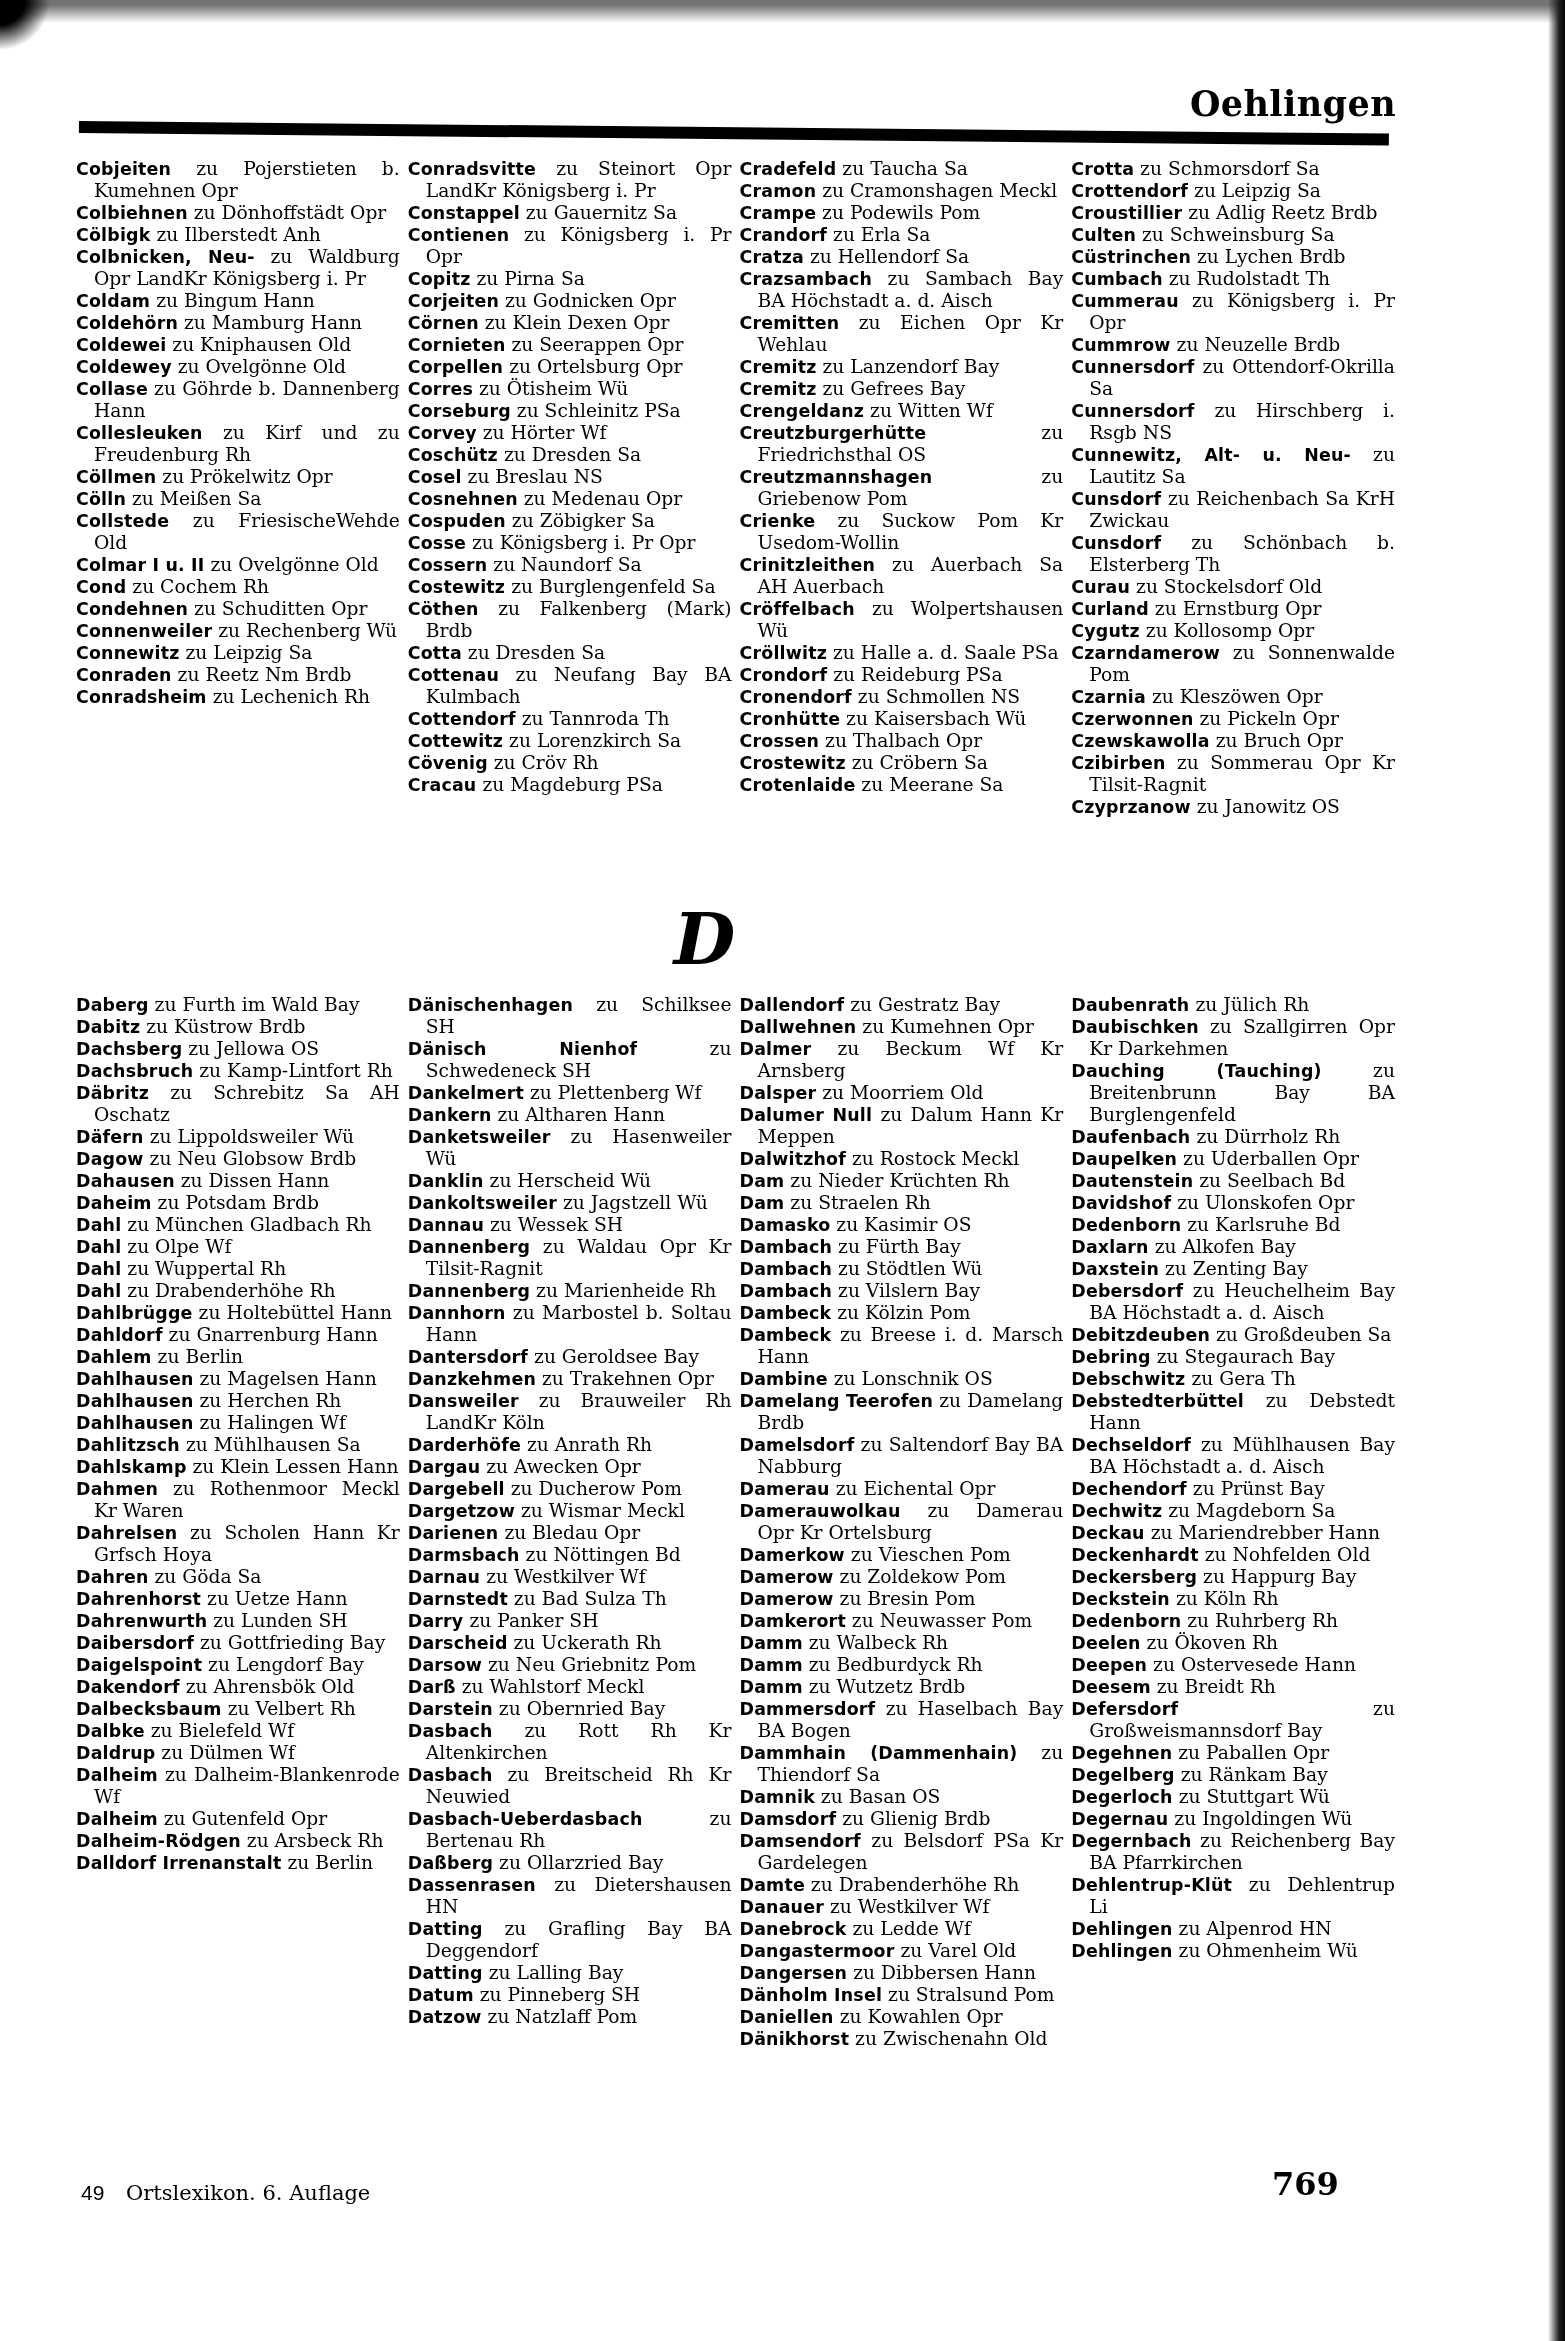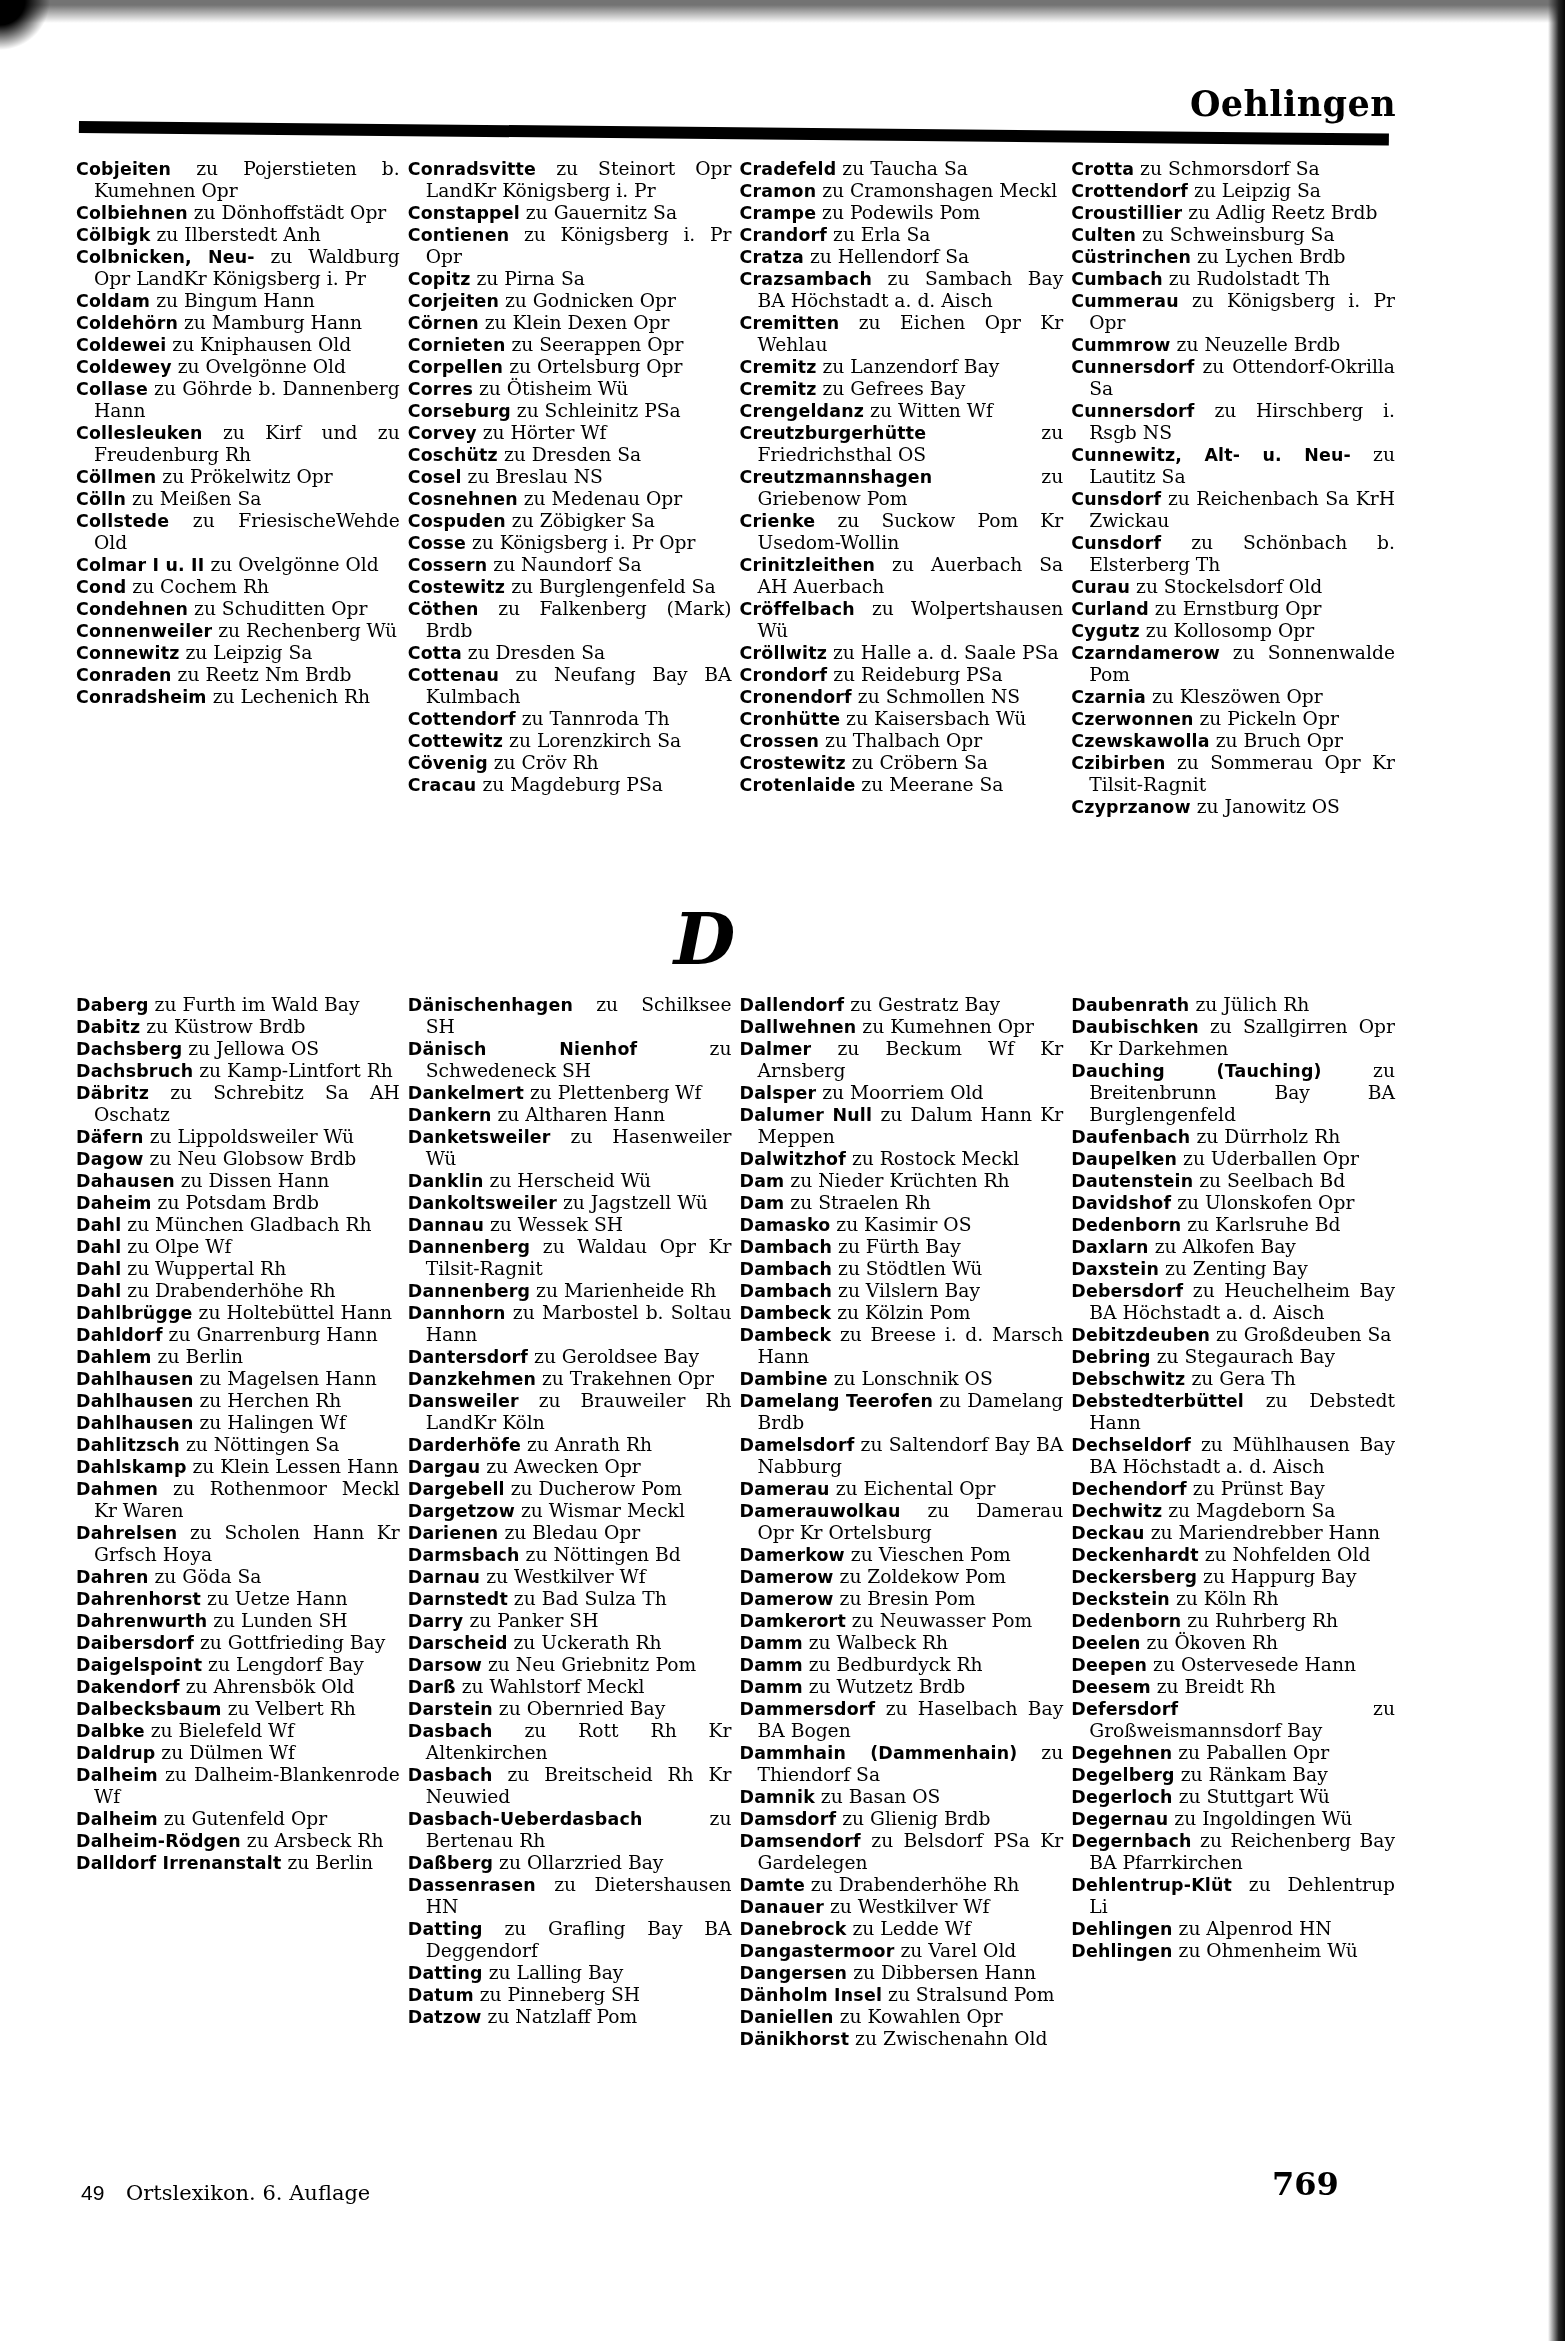--- a/index.html
+++ b/index.html
@@ -147,21 +147,21 @@
       <div class="entry"><span class="name">Dahl</span> <span class="loc">zu München Gladbach Rh</span></div>
       <div class="entry"><span class="name">Dahl</span> <span class="loc">zu Olpe Wf</span></div>
       <div class="entry"><span class="name">Dahl</span> <span class="loc">zu Wuppertal Rh</span></div>
       <div class="entry"><span class="name">Dahl</span> <span class="loc">zu Drabenderhöhe Rh</span></div>
       <div class="entry"><span class="name">Dahlbrügge</span> <span class="loc">zu Holtebüttel Hann</span></div>
       <div class="entry"><span class="name">Dahldorf</span> <span class="loc">zu Gnarrenburg Hann</span></div>
       <div class="entry"><span class="name">Dahlem</span> <span class="loc">zu Berlin</span></div>
       <div class="entry"><span class="name">Dahlhausen</span> <span class="loc">zu Magelsen Hann</span></div>
       <div class="entry"><span class="name">Dahlhausen</span> <span class="loc">zu Herchen Rh</span></div>
       <div class="entry"><span class="name">Dahlhausen</span> <span class="loc">zu Halingen Wf</span></div>
-      <div class="entry"><span class="name">Dahlitzsch</span> <span class="loc">zu Nöttingen Sa</span></div>
+      <div class="entry"><span class="name">Dahlitzsch</span> <span class="loc">zu Mühlhausen Sa</span></div>
       <div class="entry"><span class="name">Dahlskamp</span> <span class="loc">zu Klein Lessen Hann</span></div>
       <div class="entry"><span class="name">Dahmen</span> <span class="loc">zu Rothenmoor Meckl Kr Waren</span></div>
       <div class="entry"><span class="name">Dahrelsen</span> <span class="loc">zu Scholen Hann Kr Grfsch Hoya</span></div>
       <div class="entry"><span class="name">Dahren</span> <span class="loc">zu Göda Sa</span></div>
       <div class="entry"><span class="name">Dahrenhorst</span> <span class="loc">zu Uetze Hann</span></div>
       <div class="entry"><span class="name">Dahrenwurth</span> <span class="loc">zu Lunden SH</span></div>
       <div class="entry"><span class="name">Daibersdorf</span> <span class="loc">zu Gottfrieding Bay</span></div>
       <div class="entry"><span class="name">Daigelspoint</span> <span class="loc">zu Lengdorf Bay</span></div>
       <div class="entry"><span class="name">Dakendorf</span> <span class="loc">zu Ahrensbök Old</span></div>
       <div class="entry"><span class="name">Dalbecksbaum</span> <span class="loc">zu Velbert Rh</span></div>

